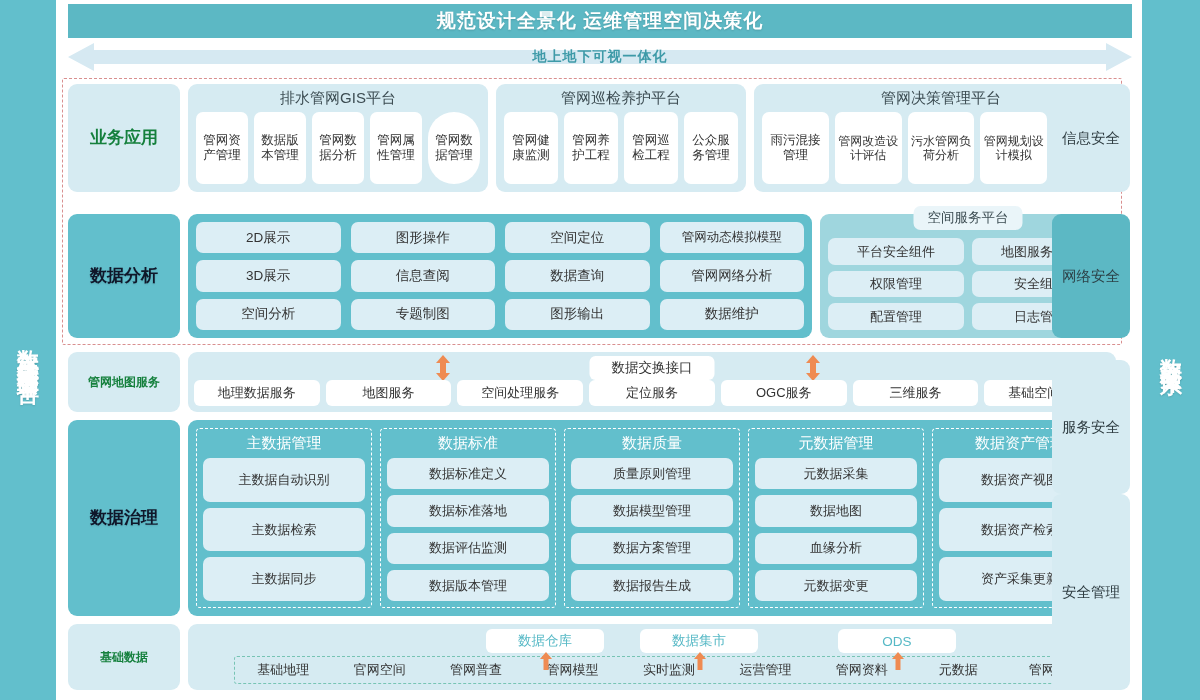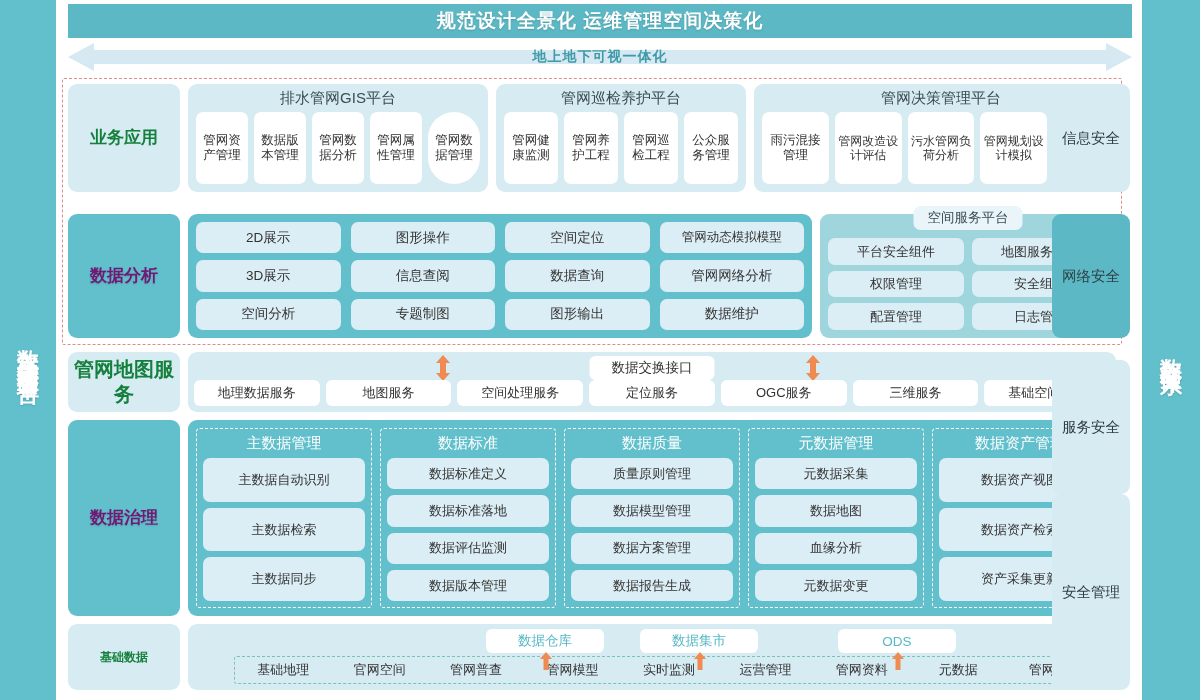--- a/index.html
+++ b/index.html
@@ -60,21 +60,21 @@
 
   
   .row { position:absolute; display:flex; }
   .rowlabel {
     border-radius:9px;
     display:flex; align-items:center; justify-content:center;
     text-align:center; font-weight:bold; line-height:1.25;
     flex:0 0 auto;
   }
   .rowlabel.light { background:#d6ebf2; color:#15803d; }
-  .rowlabel.dark  { background:#62bfcc; color:#701a75; text-shadow:0 1px 2px rgba(0,0,0,.12); }
+  .rowlabel.dark  { background:#62bfcc; color:#0f172a; text-shadow:0 1px 2px rgba(0,0,0,.12); }
 
   .chip {
     background:#ffffff; border-radius:7px;
     display:flex; align-items:center; justify-content:center;
     text-align:center; color:#333; line-height:1.2;
   }
   .chip.plain{ background:transparent; }
 
   .grouptitle {
     text-align:center; color:#3c4c52; font-size:15px; font-weight:normal;
@@ -113,21 +113,21 @@
     position:absolute; top:-8px; left:50%; transform:translateX(-50%);
     background:#eaf5f9; border-radius:7px; padding:3px 14px;
     font-size:13.5px; color:#3c4c52; white-space:nowrap; z-index:2;
   }
   .sp-cols { display:flex; gap:8px; height:100%; padding-top:16px; }
   .sp-col { display:flex; flex-direction:column; gap:6px; flex:1 1 0; }
   .sp-col .chip { background:#dceef5; flex:1 1 0; font-size:13px; }
 
   
   #r-map { left:68px; top:352px; width:1048px; height:60px; }
-  #r-map .rowlabel { width:112px; height:60px; font-size:20px; }
+  #r-map .rowlabel { width:112px; height:60px; font-size:12px; }
   .map-panel { background:#d6ebf2; border-radius:9px; height:60px; position:relative; }
   .map-chips {
     position:absolute; left:6px; right:6px; bottom:6px; height:26px;
     display:flex; gap:6px;
   }
   .map-chips .chip { flex:1 1 0; font-size:13px; border-radius:6px; }
   .exch {
     position:absolute; top:4px; left:50%; transform:translateX(-50%);
     background:#ffffff; border-radius:6px; padding:3px 22px;
     font-size:13.5px; color:#333; white-space:nowrap;

